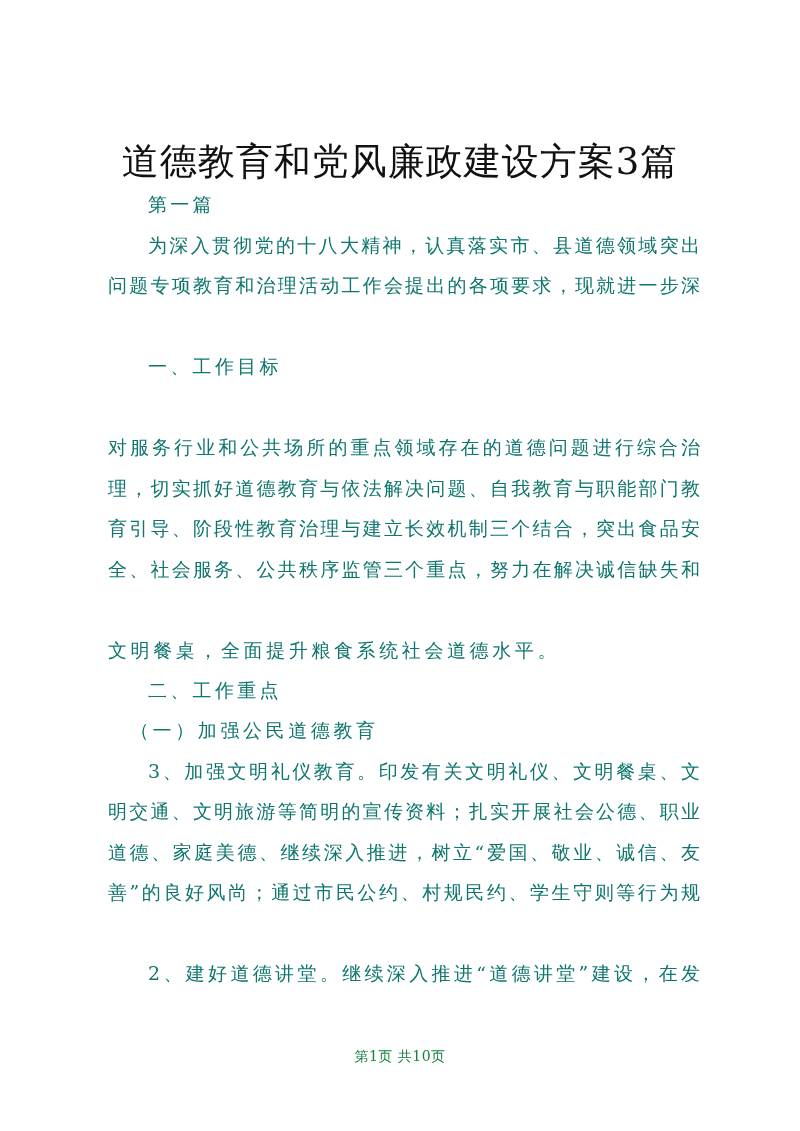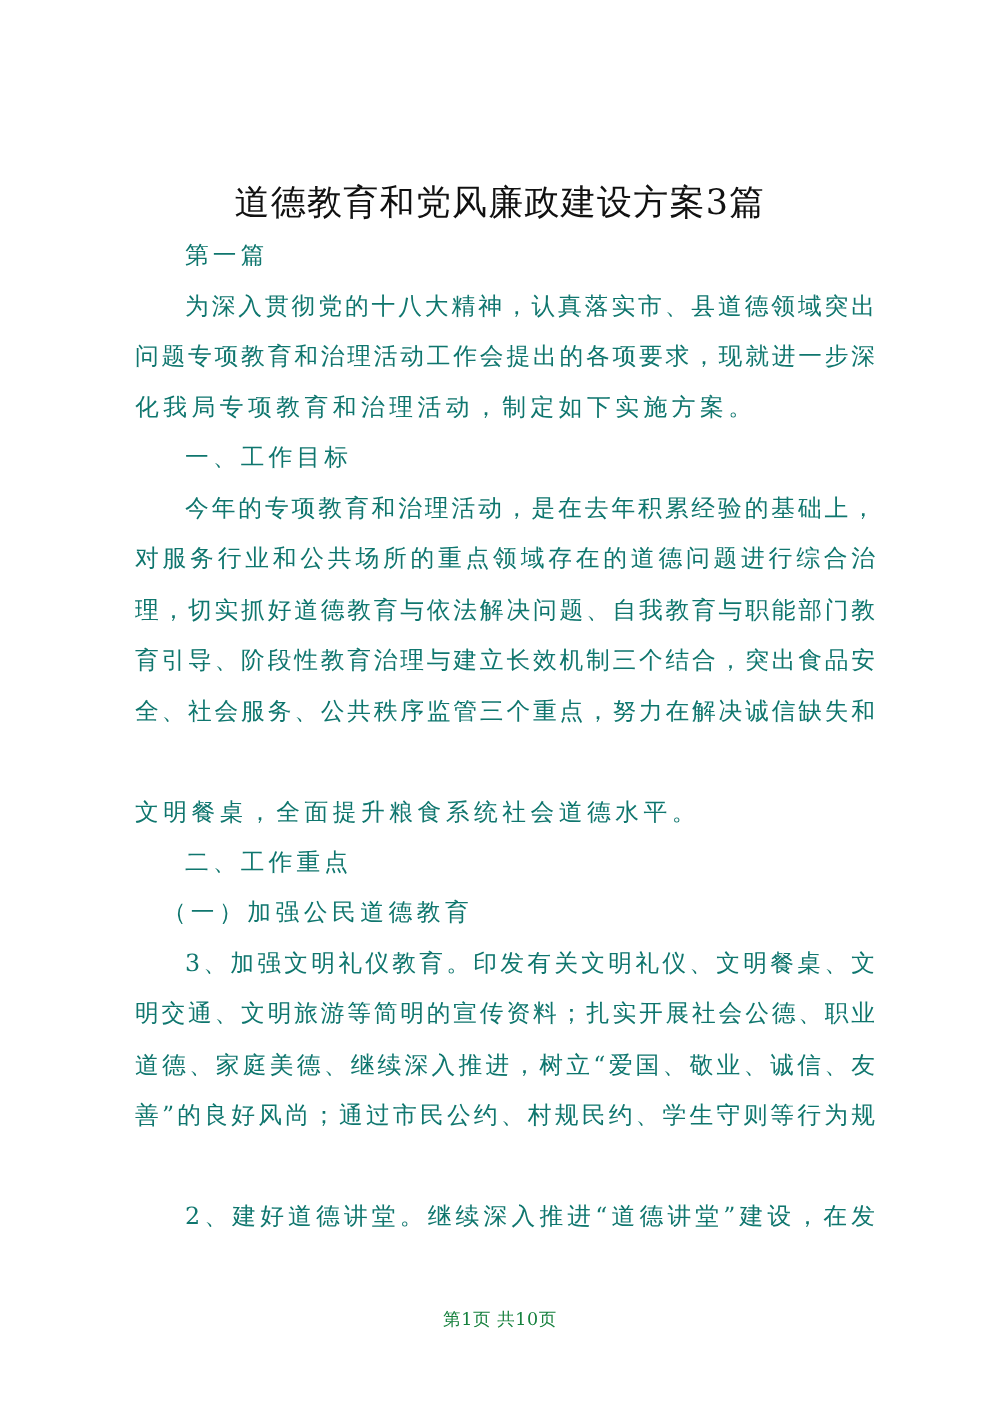--- a/index.html
+++ b/index.html
@@ -21,21 +21,21 @@
     width: 800px;
     height: 1131px;
     background: #ffffff;
   }
   .title {
     position: absolute;
     left: 0;
     top: 142px;
     width: 800px;
     text-align: center;
-    font-size: 28px;
+    font-size: 37px;
     line-height: 40px;
     letter-spacing: 1px;
     color: #111111;
     white-space: nowrap;
   }
   .line {
     position: absolute;
     left: 108px;
     width: 592px;
     font-size: 19px;
@@ -69,25 +69,23 @@
 <body>
 
 <div class="page">
 
   <div class="title">道德教育和党风廉政建设方案3篇</div>
 
   <div class="line indent" style="top:190px;">第一篇</div>
 
   <div class="line indent justify" style="top:231px;">为深入贯彻党的十八大精神，认真落实市、县道德领域突出</div>
   <div class="line justify" style="top:271px;">问题专项教育和治理活动工作会提出的各项要求，现就进一步深</div>
-  <div class="line" style="top:312px;letter-spacing:3.6px;">化我局专项教育和治理活动，制定如下实施方案。</div>
 
   <div class="line indent" style="top:352px;">一、工作目标</div>
 
-  <div class="line indent justify" style="top:393px;">今年的专项教育和治理活动，是在去年积累经验的基础上，</div>
   <div class="line justify" style="top:433px;">对服务行业和公共场所的重点领域存在的道德问题进行综合治</div>
   <div class="line justify" style="top:474px;">理，切实抓好道德教育与依法解决问题、自我教育与职能部门教</div>
   <div class="line justify" style="top:514px;">育引导、阶段性教育治理与建立长效机制三个结合，突出食品安</div>
   <div class="line justify" style="top:555px;">全、社会服务、公共秩序监管三个重点，努力在解决诚信缺失和</div>
   <div class="line" style="top:636px;letter-spacing:3.6px;">文明餐桌，全面提升粮食系统社会道德水平。</div>
 
   <div class="line indent" style="top:676px;">二、工作重点</div>
 
   <div class="line" style="top:716px;left:130px;letter-spacing:3.6px;">（一）加强公民道德教育</div>
 

